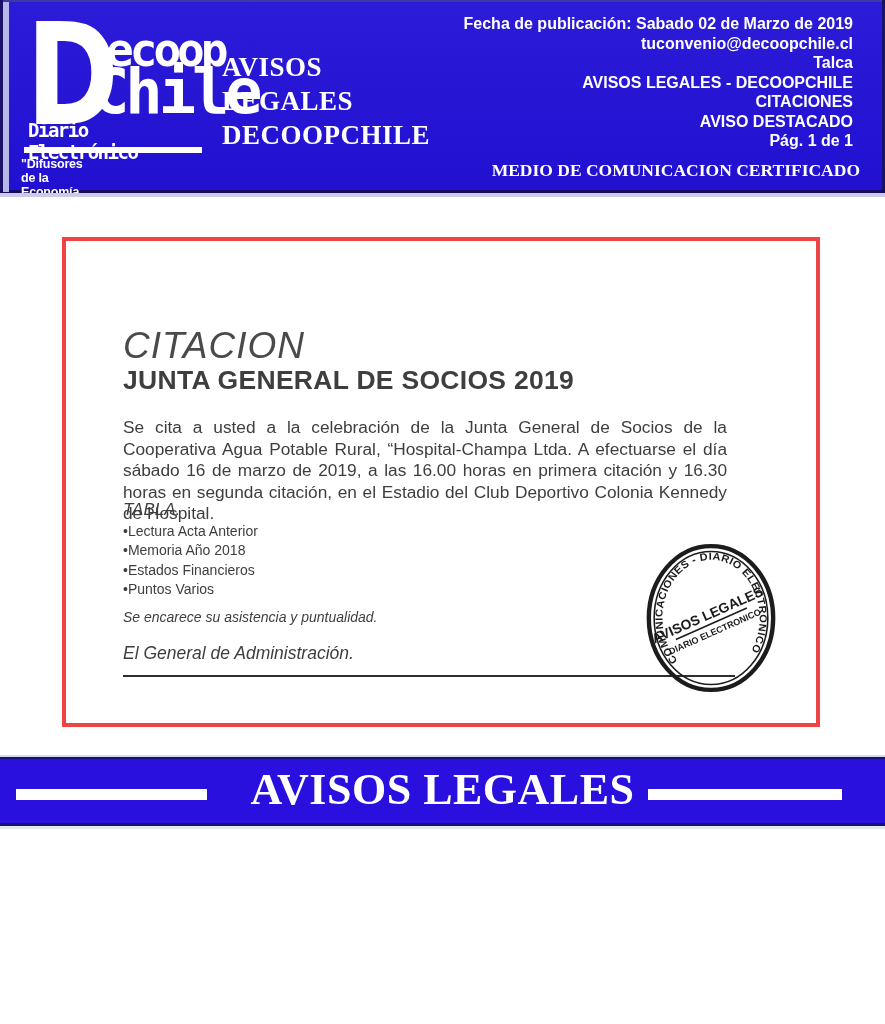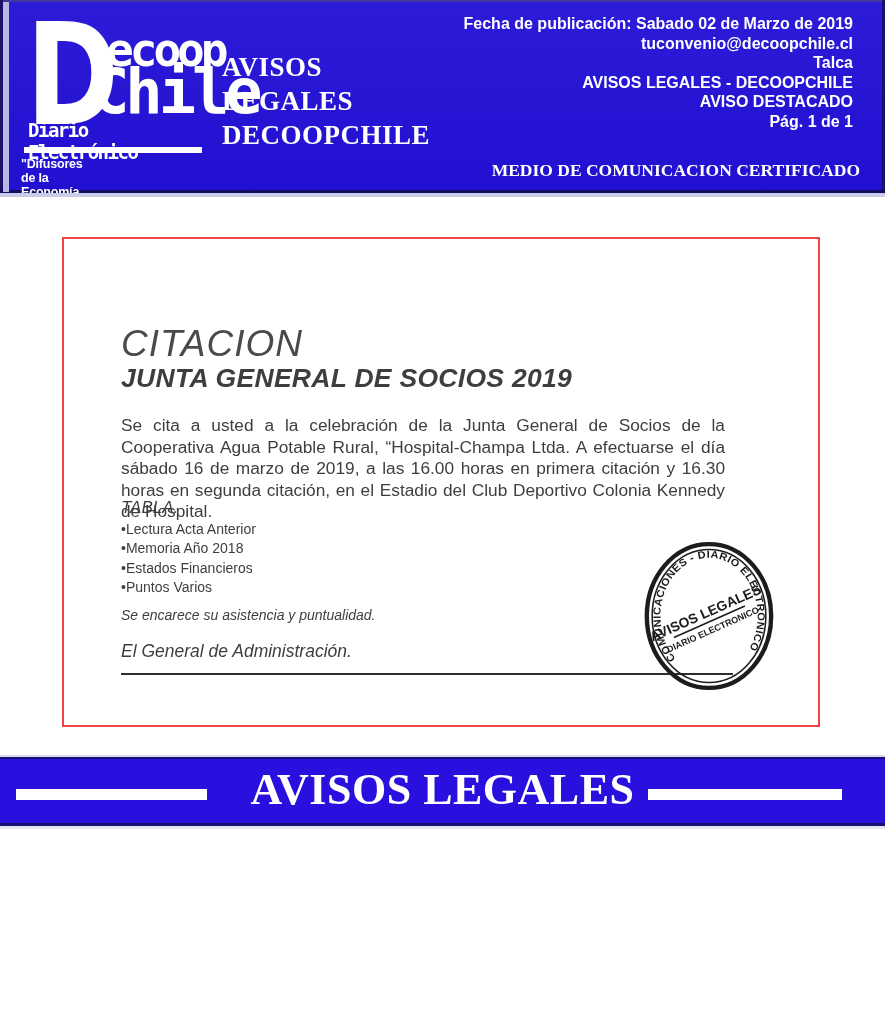--- a/index.html
+++ b/index.html
@@ -34,25 +34,25 @@
           font-family:"Liberation Serif",serif;font-weight:bold;font-size:27px;
           line-height:34px;letter-spacing:0.5px;}
 
   .meta{position:absolute;right:32px;top:14px;text-align:right;color:#ffffff;
         font-weight:bold;font-size:16px;line-height:19.5px;}
   .certified{position:absolute;right:25px;top:160px;color:#ffffff;
         font-family:"Liberation Serif",serif;font-weight:bold;font-size:17.5px;}
 
   
   .doc-box{position:absolute;left:62px;top:237px;width:758px;height:490px;
-           border:2px solid #ef4444;background:#ffffff;box-sizing:border-box;}
+           border:4px solid #ef4444;background:#ffffff;box-sizing:border-box;}
   .doc-box *{color:#3e3e3e;}
   .n-title{position:absolute;left:57px;top:84px;font-size:37px;font-style:italic;
            letter-spacing:1px;color:#4a4a4a;}
-  .n-subtitle{position:absolute;left:57px;top:124px;font-size:26.5px;font-style:italic;
+  .n-subtitle{position:absolute;left:57px;top:124px;font-size:26.5px;
            font-weight:bold;letter-spacing:0.3px;text-align:right;}
   .n-body{position:absolute;left:57px;top:176px;width:604px;font-size:17.3px;
            line-height:21.5px;text-align:justify;}
   .n-agenda-label{position:absolute;left:57px;top:259px;font-size:17px;font-style:italic;}
   .n-agenda{position:absolute;left:57px;top:281px;font-size:14px;
            line-height:19.4px;}
   .bullet::before{content:"\2022 ";}
   .n-closing{position:absolute;left:57px;top:368px;font-size:14px;font-style:italic;}
   .n-signature{position:absolute;left:57px;top:402px;font-size:17.5px;font-style:italic;}
   .sig-line{position:absolute;left:57px;top:434px;width:612px;height:0;
@@ -94,20 +94,21 @@
     <div>AVISOS</div>
     <div>LEGALES</div>
     <div>DECOOPCHILE</div>
   </div>
 
   <div class="meta">
     <div>Fecha de publicación: Sabado 02 de Marzo de 2019</div>
     <div>tuconvenio@decoopchile.cl</div>
     <div>Talca</div>
     <div>AVISOS LEGALES - DECOOPCHILE</div>
+    <div>CITACIONES</div>
     <div>AVISO DESTACADO</div>
     <div>Pág. 1 de 1</div>
   </div>
 
   <div class="certified">MEDIO DE COMUNICACION CERTIFICADO</div>
 </div>
 <div class="header-bottom-strip"></div>
 
 <div class="doc-box">
   <div class="n-title">CITACION</div>

